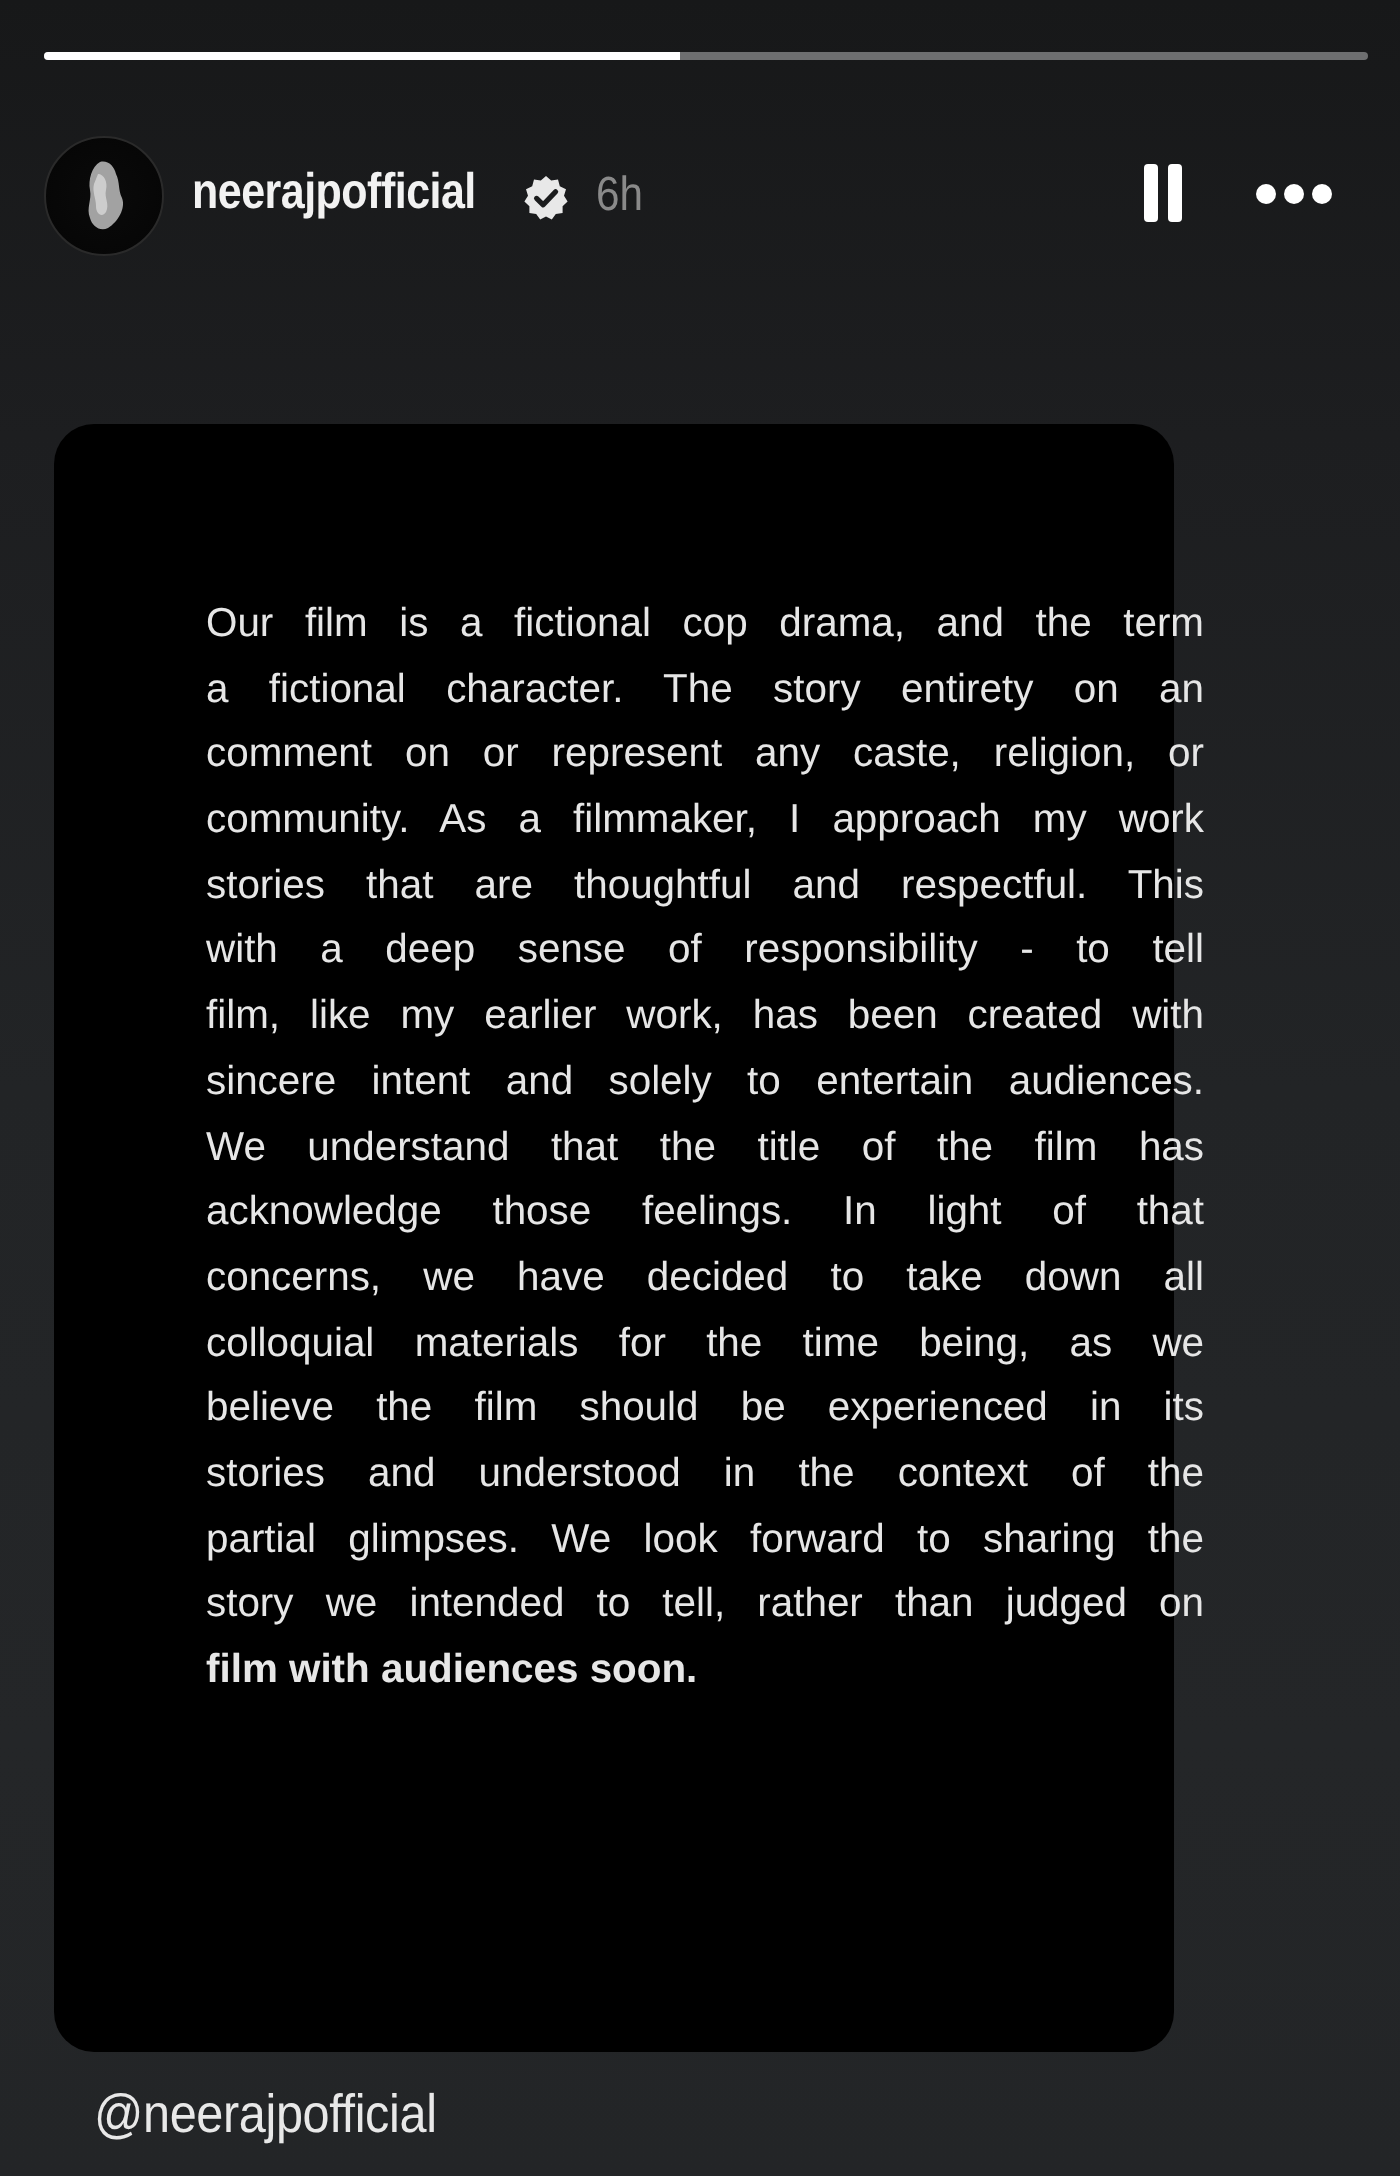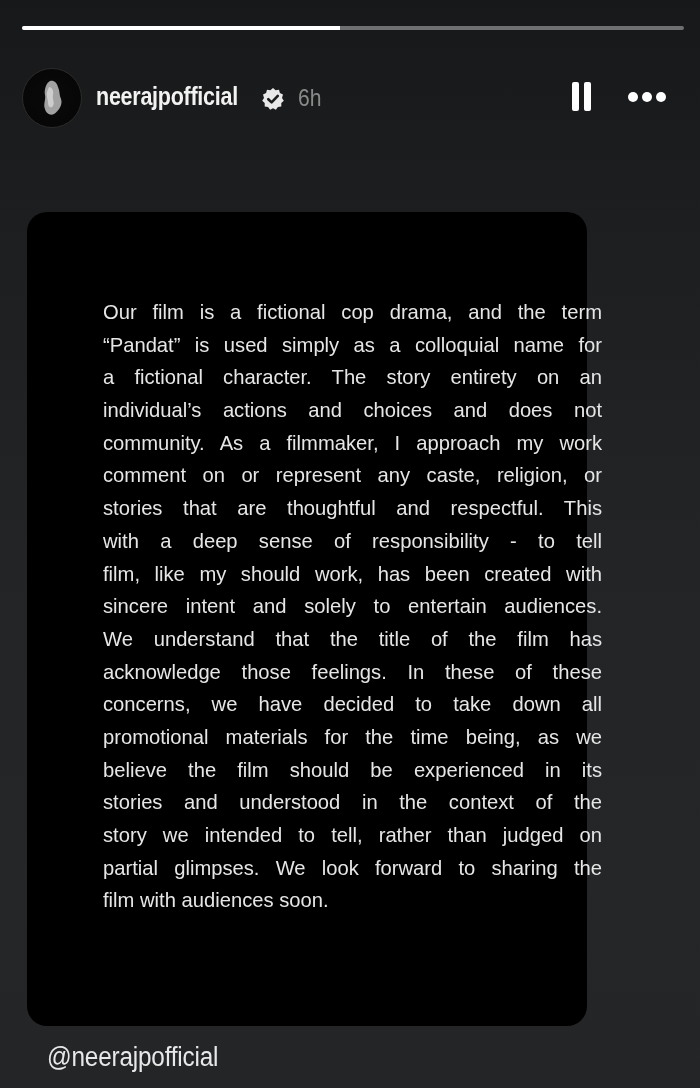--- a/index.html
+++ b/index.html
@@ -135,20 +135,21 @@
     }
     .statement .line {
       display: block;
       text-align: justify;
       text-align-last: justify;
       white-space: nowrap;
       height: 32.7px;
     }
     .statement .line.last {
       text-align-last: left;
+      font-weight: bold;
     }
     .mention {
       position: absolute;
       left: 47px;
       top: 1042px;
       font-size: 27px;
       color: #e8e8e8;
       letter-spacing: -0.2px;
       transform: scaleX(0.9);
       transform-origin: left center;
@@ -185,34 +186,32 @@
   <div class="more-btn">
     <span class="d1"></span>
     <span class="d2"></span>
     <span class="d3"></span>
   </div>
 </div>
 
 <div class="card">
   <div class="statement">
     <span class="line">Our film is a fictional cop drama, and the term</span>
-    <span class="line">“Pandat” is used simply as a colloquial name for</span>
     <span class="line">a fictional character. The story entirety on an</span>
-    <span class="line">individual’s actions and choices and does not</span>
+    <span class="line">comment on or represent any caste, religion, or</span>
     <span class="line">community. As a filmmaker, I approach my work</span>
-    <span class="line">comment on or represent any caste, religion, or</span>
     <span class="line">stories that are thoughtful and respectful. This</span>
     <span class="line">with a deep sense of responsibility - to tell</span>
-    <span class="line">film, like my should work, has been created with</span>
+    <span class="line">film, like my earlier work, has been created with</span>
     <span class="line">sincere intent and solely to entertain audiences.</span>
     <span class="line">We understand that the title of the film has</span>
-    <span class="line">acknowledge those feelings. In these of these</span>
+    <span class="line">acknowledge those feelings. In light of that</span>
     <span class="line">concerns, we have decided to take down all</span>
-    <span class="line">promotional materials for the time being, as we</span>
+    <span class="line">colloquial materials for the time being, as we</span>
     <span class="line">believe the film should be experienced in its</span>
     <span class="line">stories and understood in the context of the</span>
+    <span class="line">partial glimpses. We look forward to sharing the</span>
     <span class="line">story we intended to tell, rather than judged on</span>
-    <span class="line">partial glimpses. We look forward to sharing the</span>
     <span class="line last">film with audiences soon.</span>
   </div>
 </div>
 
 <div class="mention">@neerajpofficial</div>
 
 </body></html>

